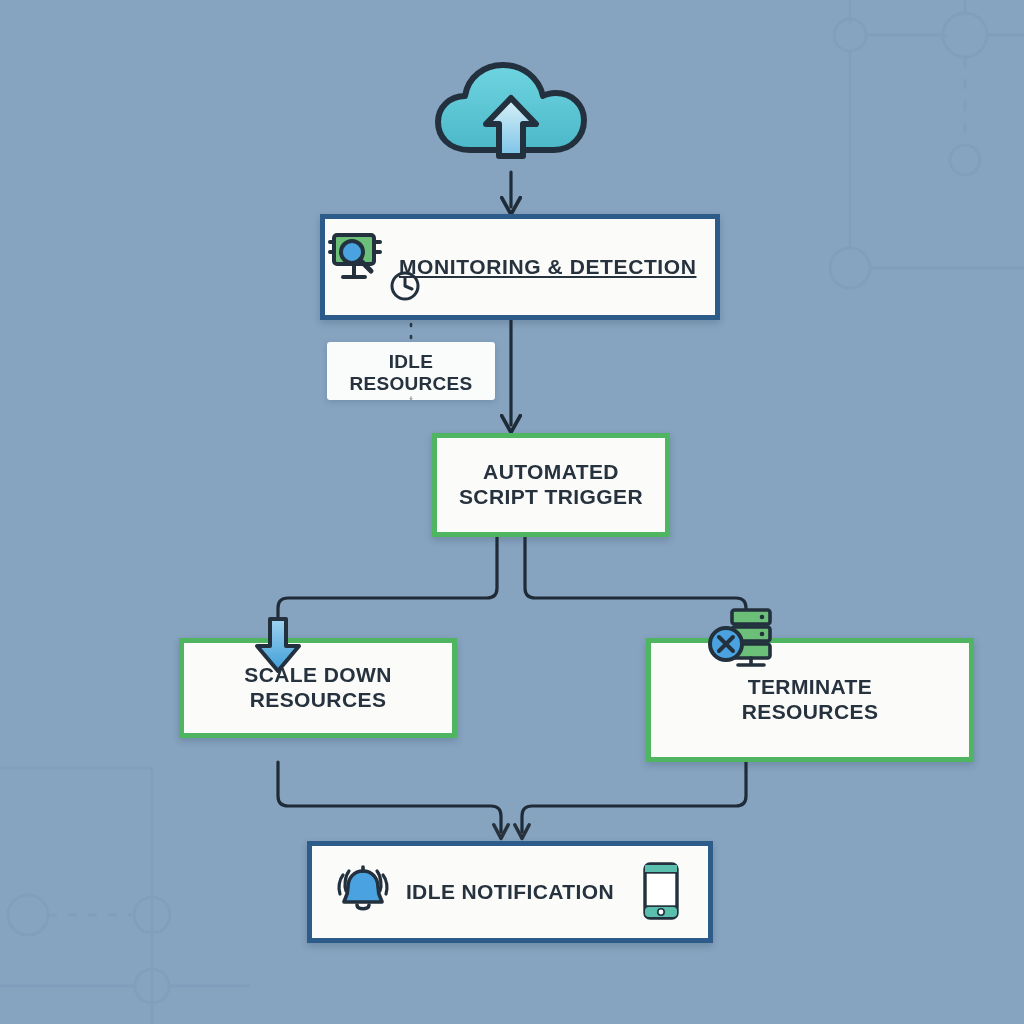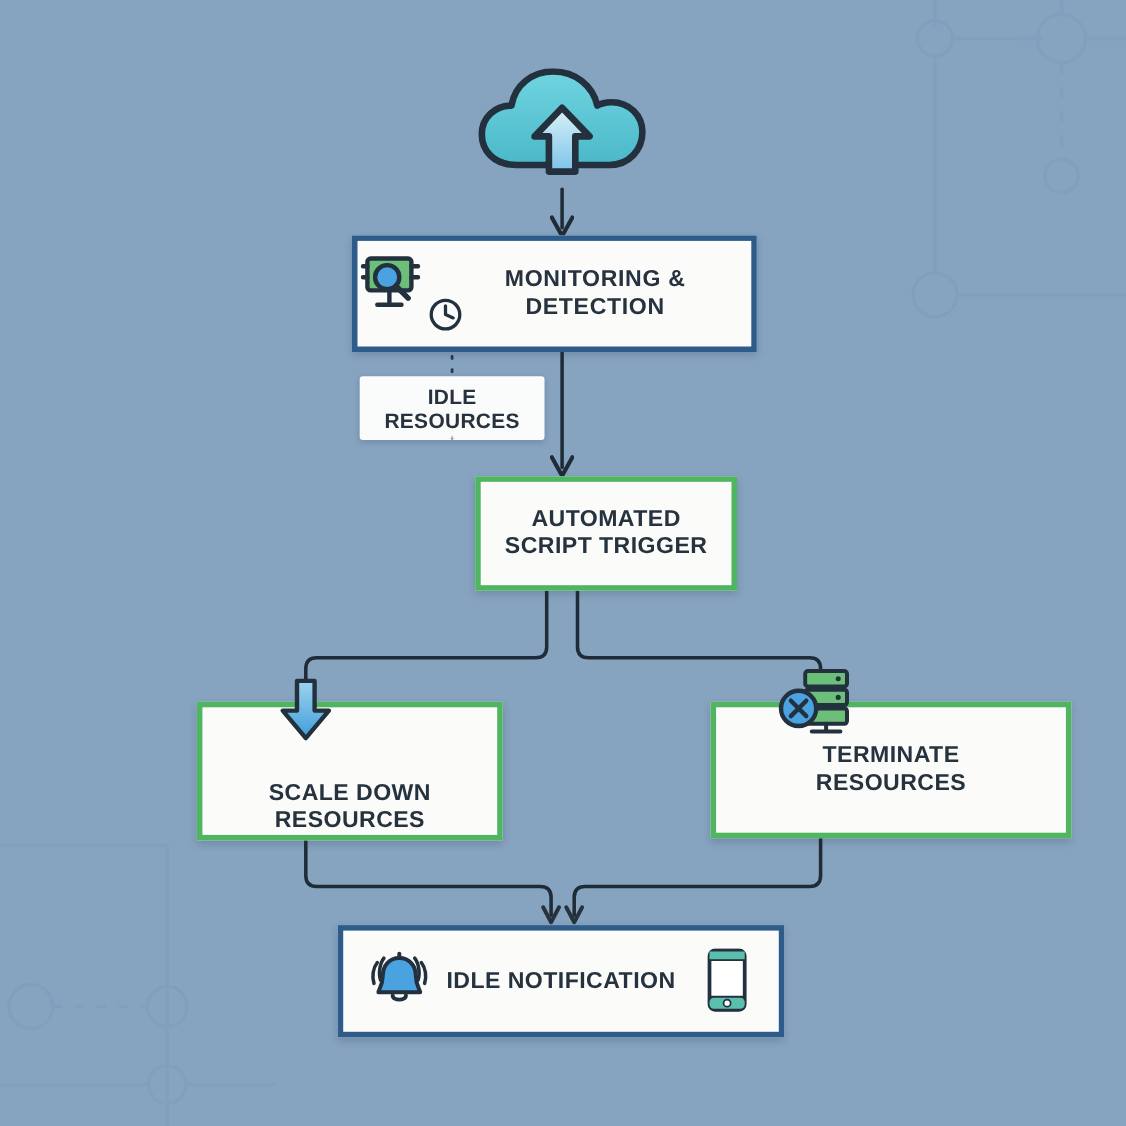--- a/index.html
+++ b/index.html
@@ -26,35 +26,35 @@
   }
   .node .label{
     font-weight:700;
     line-height:1.18;
     white-space:pre-line;
   }
   .node-blue{border:5px solid #2e5c8a;}
   .node-green{border:5px solid #4fb560;margin-left:40px;}
 
   
-  #node-monitoring{left:320px;top:214px;width:368px;height:106px;justify-content:flex-start;}
+  #node-monitoring{left:320px;top:214px;width:400px;height:106px;justify-content:flex-start;text-decoration:underline;}
   #node-monitoring .label{font-size:21px;margin-left:74px;letter-spacing:.6px;}
 
   #node-idle{
     left:327px;top:342px;width:168px;height:58px;
     background:#fafbfb;border:none;border-radius:3px;
     flex-direction:column;justify-content:flex-start;
     box-shadow:0 2px 6px rgba(30,50,70,.18);
   }
   #node-idle .label{font-size:19px;margin-top:9px;letter-spacing:.3px;}
 
   #node-trigger{left:392px;top:433px;width:238px;height:104px;}
   #node-trigger .label{font-size:21px;}
 
-  #node-scale{left:139px;top:638px;width:278px;height:126px;align-items:flex-end;}
+  #node-scale{left:139px;top:638px;width:278px;height:100px;}
   #node-scale .label{font-size:21px;}
 
   #node-terminate{left:606px;top:638px;width:328px;height:124px;justify-content:center;}
   #node-terminate .label{font-size:21px;}
 
   #node-alert{left:307px;top:841px;width:406px;height:102px;}
   #node-alert .label{font-size:21px;}
 
   
   .connectors{position:absolute;inset:0;pointer-events:none;}

